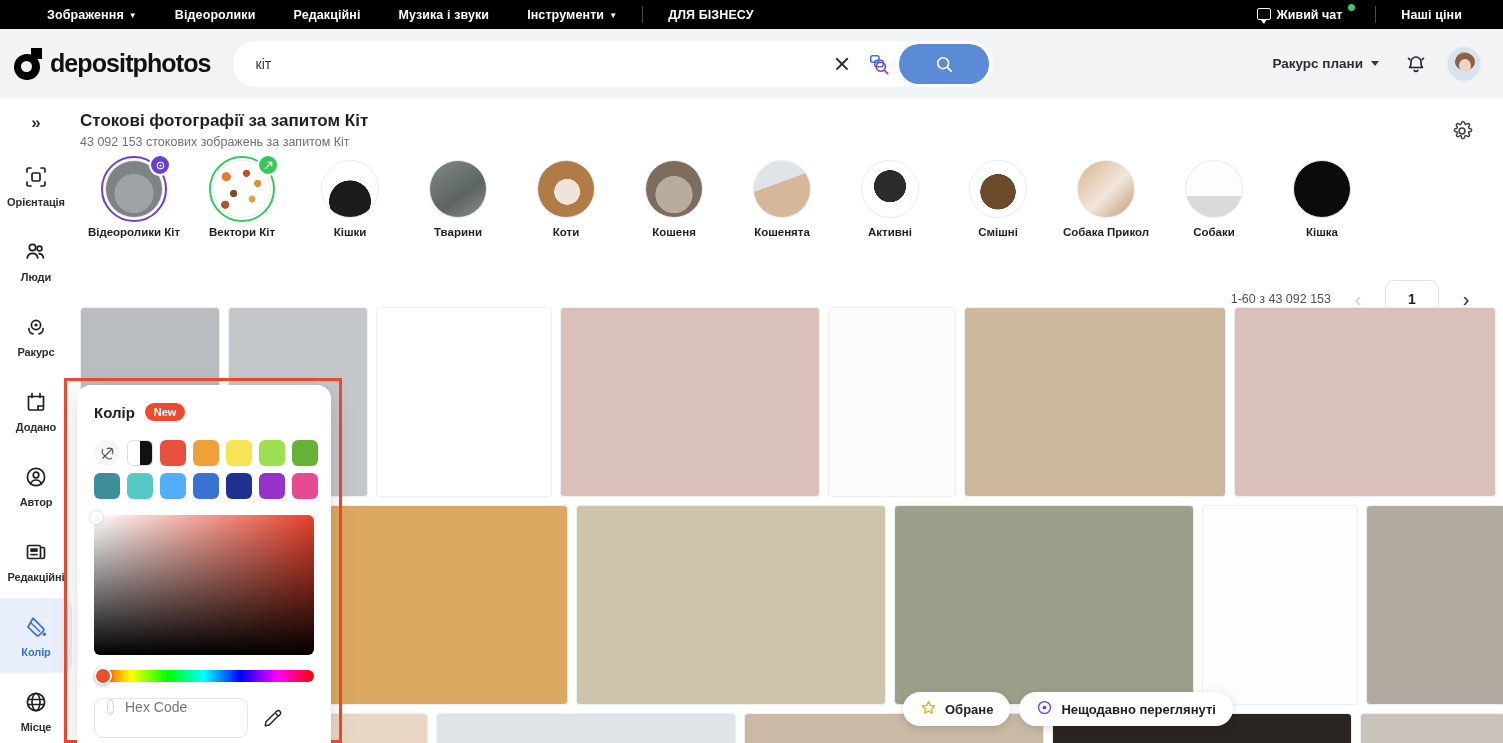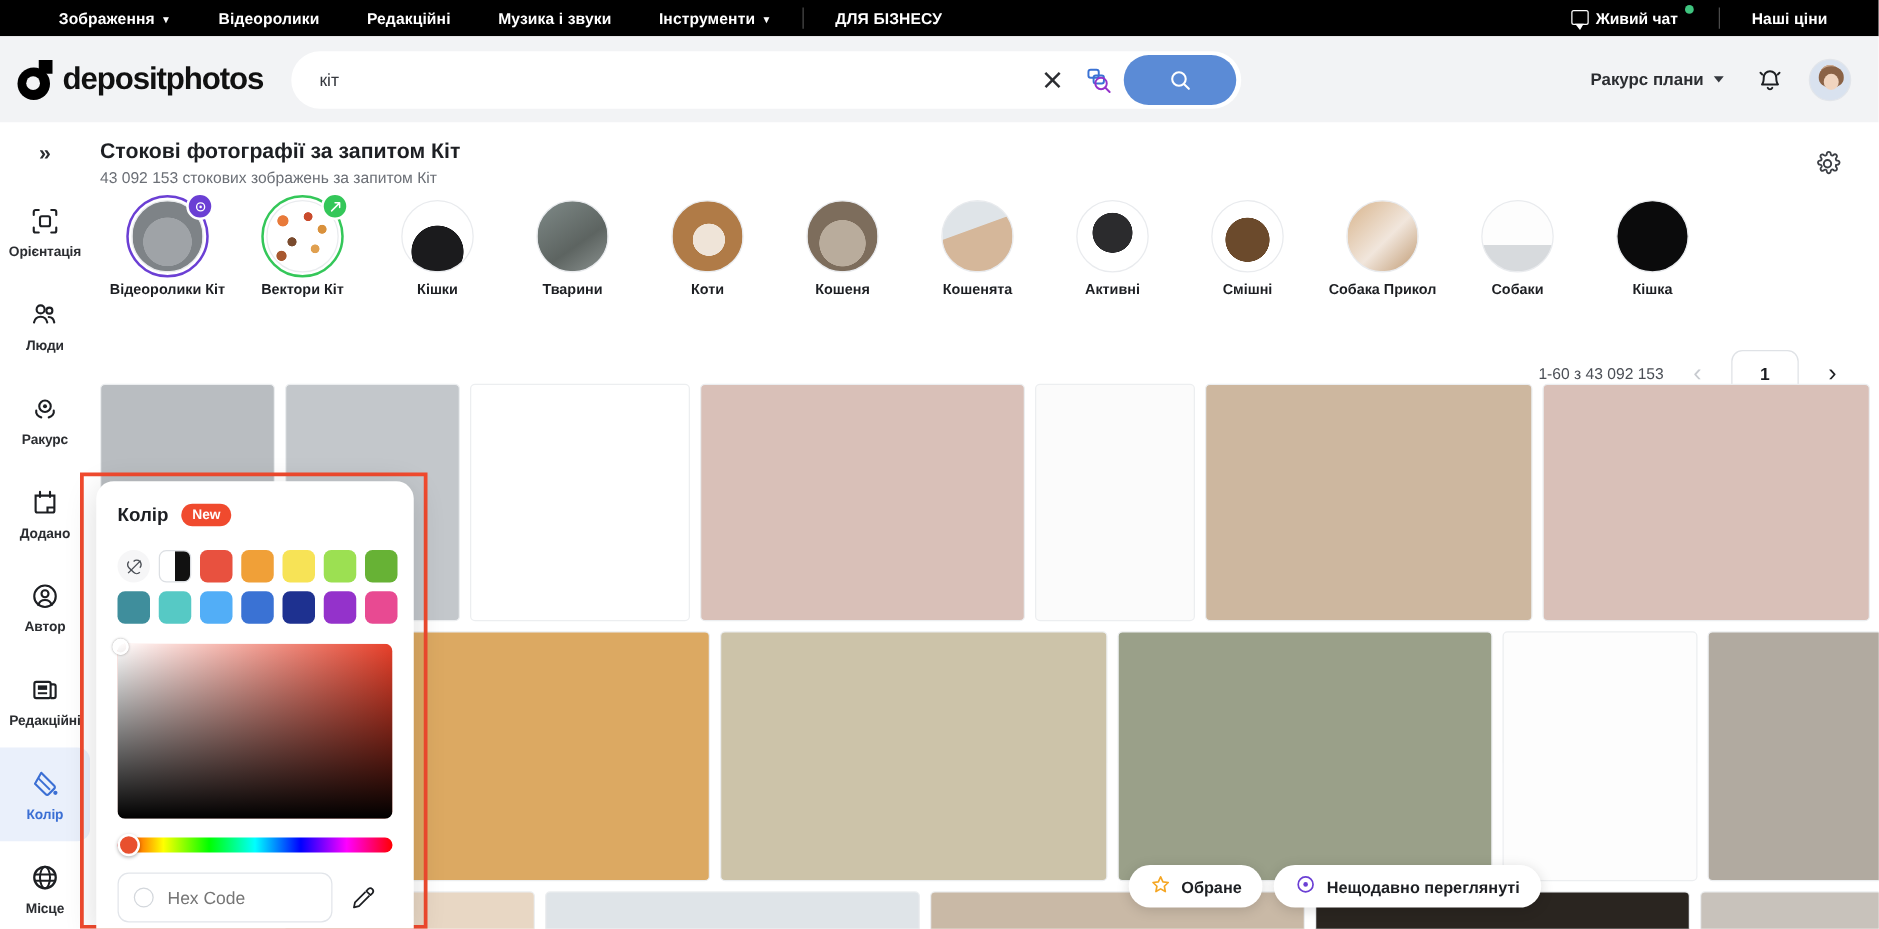--- a/index.html
+++ b/index.html
@@ -177,22 +177,22 @@
     cursor: crosshair;
   }
   .sv-handle { position: absolute; top: -4px; left: -4px; width: 13px; height: 13px; border-radius: 50%; border: 2px solid #fff; box-shadow: 0 0 2px rgba(0,0,0,.4); }
   .hue-bar {
     margin-top: 15px; width: 220px; height: 12px; border-radius: 6px; position: relative; cursor: pointer;
     background: linear-gradient(to right, #ff0000, #ffff00, #00ff00, #00ffff, #0000ff, #ff00ff, #ff0000);
   }
   .hue-handle { position: absolute; top: -3px; left: 0px; width: 18px; height: 18px; border-radius: 50%; background: #e8502e; border: 2.5px solid #fff; box-shadow: 0 1px 3px rgba(0,0,0,.3); }
   .hex-row { margin-top: 16px; display: flex; align-items: center; gap: 12px; }
   .hex-field {
-    width: 172px; height: 40px; border: 1px solid #e2e5ea; border-radius: 9px;
-    display: flex; align-items: center; gap: 11px; padding: 0 12px;
+    width: 154px; height: 40px; border: 1px solid #e2e5ea; border-radius: 9px;
+    display: flex; align-items: flex-start; gap: 11px; padding: 0 12px;
   }
   .hex-dot { width: 16px; height: 16px; border-radius: 50%; border: 1.5px solid #d3d7dc; }
   .hex-input { border: none; outline: none; font-size: 14px; color: #9aa0a8; background: transparent; width: 110px; font-family: "Liberation Sans", sans-serif; }
   .dropper { width: 24px; height: 24px; display:flex;align-items:center;justify-content:center;cursor:pointer; }
 
   
   .floatbar { position: absolute; bottom: 17px; left: 903px; display: flex; gap: 9px; z-index: 20; }
   .fbtn {
     height: 34px; background: #fff; border-radius: 17px; display:flex;align-items:center;gap:8px;
     padding: 0 17px; box-shadow: 0 2px 10px rgba(0,0,0,.15); font-size: 13px; font-weight: bold; color:#1d1f23; cursor:pointer;

